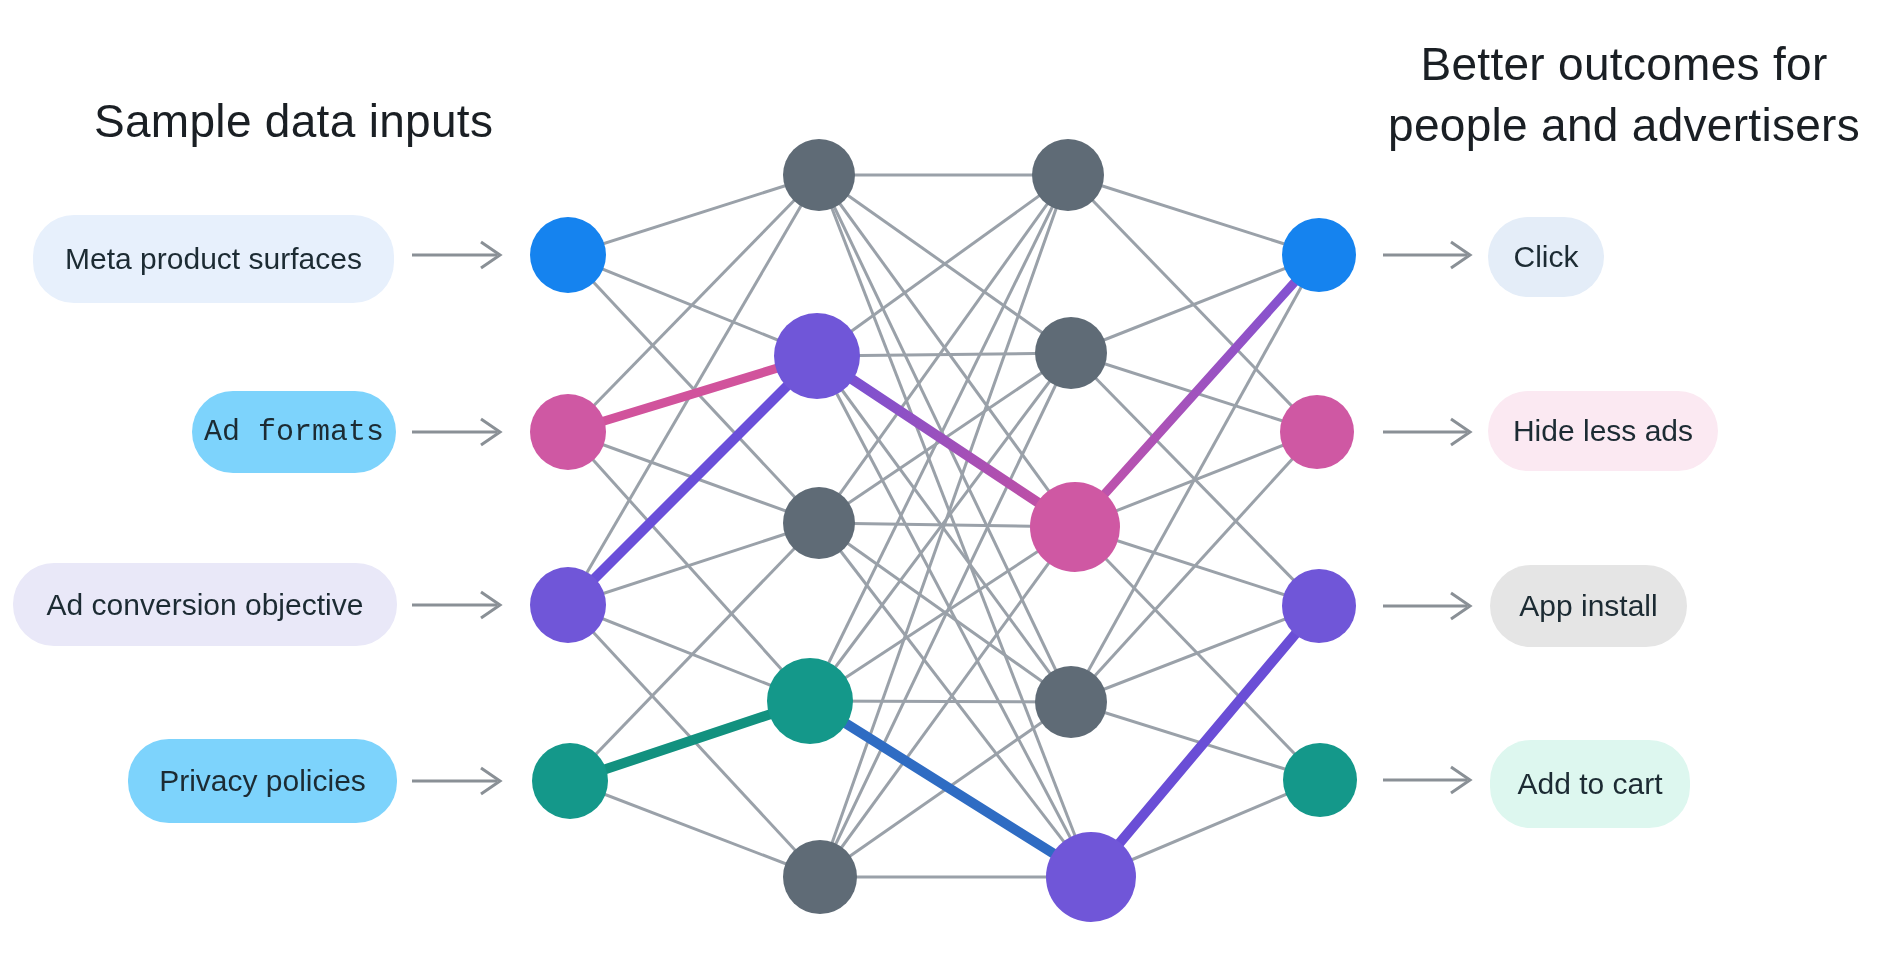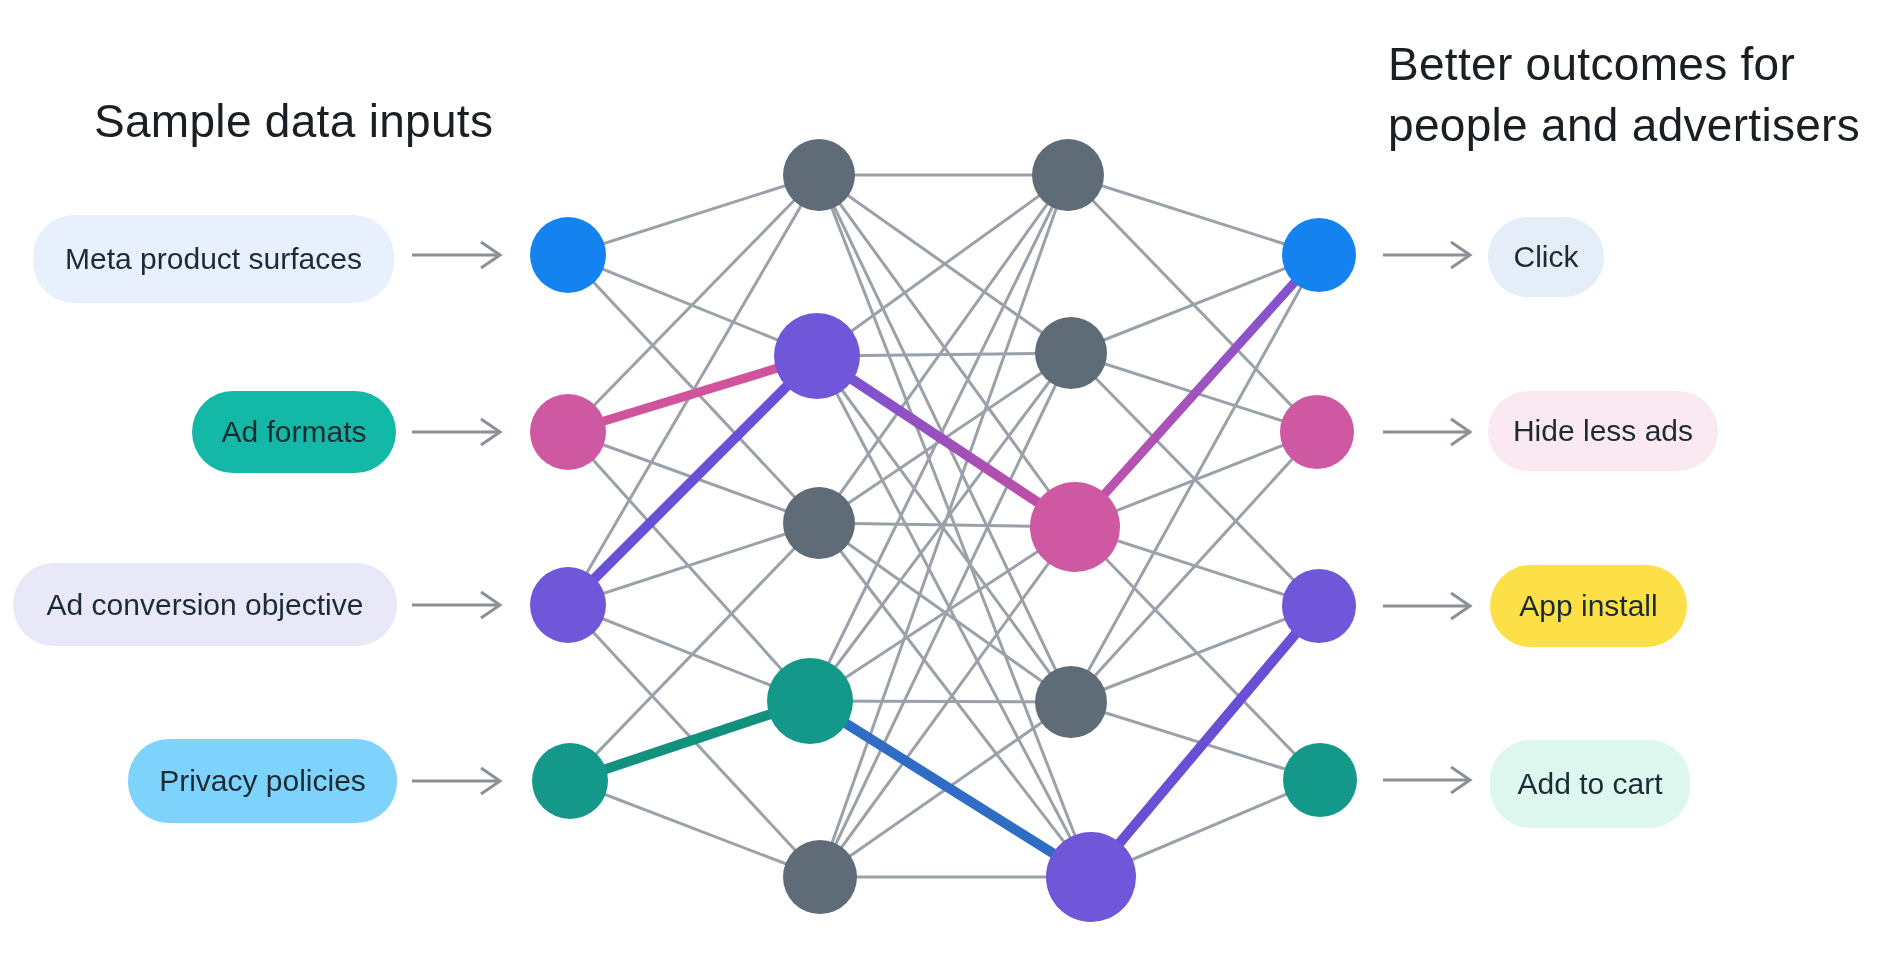--- a/index.html
+++ b/index.html
@@ -1,18 +1,18 @@
 <!DOCTYPE html>
 <html><head>
 <meta charset="utf-8">
 <style>
   html,body{margin:0;padding:0;background:#ffffff;}
   .stage{position:relative;width:1882px;height:954px;background:#ffffff;overflow:hidden;
          font-family:"Liberation Sans", sans-serif;}
-  .title{position:absolute;color:#1a1f24;font-size:46px;font-weight:500;letter-spacing:.3px;}
+  .title{position:absolute;color:#1a1f24;font-size:46px;font-weight:500;letter-spacing:.3px;text-align:center;}
   .title-left{left:94px;top:94px;}
   .title-right{left:1388px;top:34px;line-height:61px;}
   .pill{position:absolute;display:flex;align-items:center;justify-content:center;
         border-radius:41px;font-size:30px;color:#1c2b33;white-space:nowrap;}
   .pl0{left:33px;top:215px;width:361px;height:88px;}
   .pl1{left:192px;top:391px;width:204px;height:82px;}
   .pl2{left:13px;top:563px;width:384px;height:83px;}
   .pl3{left:128px;top:739px;width:269px;height:84px;}
   .pr0{left:1488px;top:217px;width:116px;height:80px;}
   .pr1{left:1488px;top:391px;width:230px;height:80px;}
@@ -144,22 +144,22 @@
         <line x1="1383" y1="606" x2="1467" y2="606" stroke="#8a9096" stroke-width="3"></line>
         <path d="M 1451 593 L 1470 606 L 1451 619" fill="none" stroke="#8a9096" stroke-width="3"></path>
       </g>
       <g>
         <line x1="1383" y1="780" x2="1467" y2="780" stroke="#8a9096" stroke-width="3"></line>
         <path d="M 1451 767 L 1470 780 L 1451 793" fill="none" stroke="#8a9096" stroke-width="3"></path>
       </g>
     </svg>
 
   <div class="pill pl0" style="background: rgb(231, 240, 252);">Meta product surfaces</div>
-  <div class="pill pl1" style="background: #14b8a6;">Ad formats</div>
+  <div class="pill pl1" style="background: #7dd3fc; font-family: Liberation Mono, monospace;">Ad formats</div>
   <div class="pill pl2" style="background: rgb(233, 232, 248);">Ad conversion objective</div>
   <div class="pill pl3" style="background: #7dd3fc;">Privacy policies</div>
 
   <div class="pill pr0" style="background: rgb(228, 237, 248);">Click</div>
   <div class="pill pr1" style="background: rgb(251, 233, 242);">Hide less ads</div>
-  <div class="pill pr2" style="background: #fde047;">App install</div>
+  <div class="pill pr2" style="background: #e5e5e5;">App install</div>
   <div class="pill pr3" style="background: rgb(221, 247, 239);">Add to cart</div>
 
 </div>
 
 </body></html>

